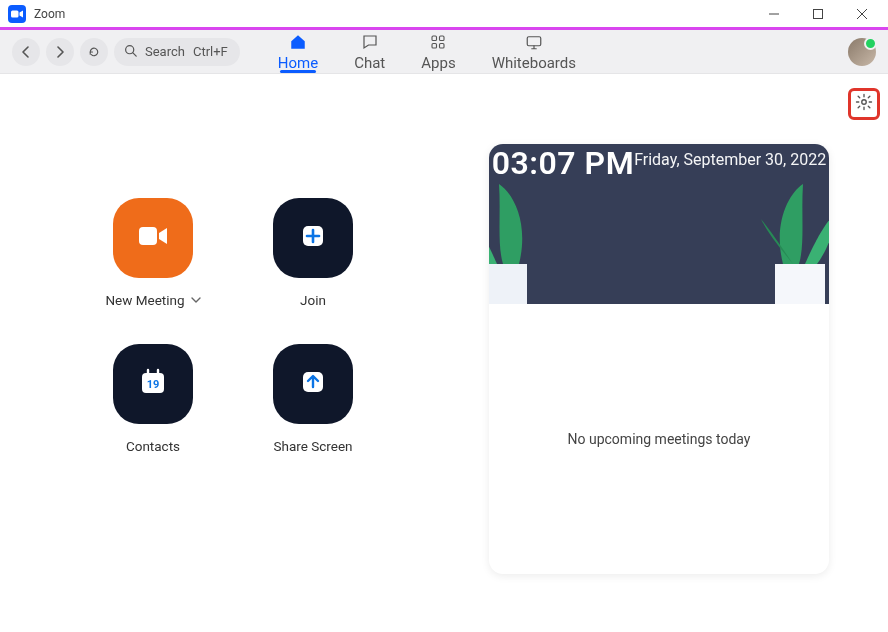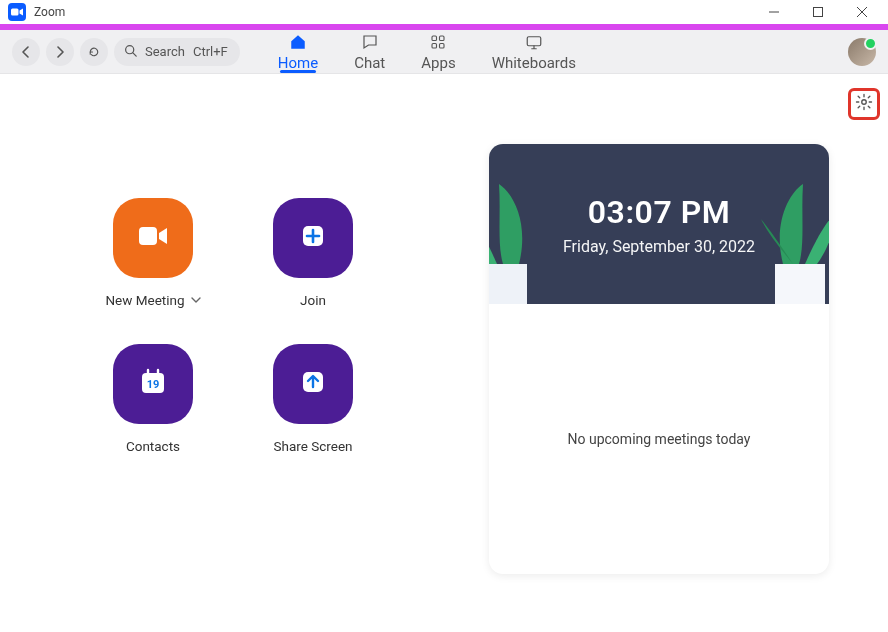--- a/index.html
+++ b/index.html
@@ -1,19 +1,19 @@
 <!DOCTYPE html>
 <html><head>
 <meta charset="utf-8">
 <style>
   * { box-sizing: border-box; margin: 0; padding: 0; font-family: -apple-system, BlinkMacSystemFont, "Segoe UI", Roboto, Arial, sans-serif; }
   html, body { width: 888px; height: 632px; overflow: hidden; background: #fff; }
 
   
-  .titlebar { height: 30px; display: flex; align-items: center; padding: 0 4px 0 8px; background: #fff; border-bottom: 6px solid #d946ef; }
+  .titlebar { height: 30px; display: flex; align-items: center; padding: 0 4px 0 8px; background: #fff; border-bottom: 3px solid #d946ef; }
   .titlebar .app-icon { width: 18px; height: 18px; border-radius: 4px; background: #0b5cff; display: flex; align-items: center; justify-content: center; margin-right: 8px; }
   .titlebar .app-icon svg { width: 12px; height: 8px; }
   .titlebar .title { font-size: 12px; color: #444; }
   .titlebar .spacer { flex: 1; }
   .win-btn { width: 44px; height: 30px; display: flex; align-items: center; justify-content: center; color: #444; }
   .win-btn svg { width: 10px; height: 10px; }
 
   
   .toolbar { height: 44px; background: #f0f0f2; display: flex; align-items: center; padding: 0 12px; gap: 6px; border-bottom: 1px solid #e5e5e7; }
   .navbtn, .histbtn { width: 28px; height: 28px; border-radius: 14px; background: #e6e6e9; display: flex; align-items: center; justify-content: center; color: #555; }
@@ -37,29 +37,29 @@
   .gear-wrap { position: absolute; top: 88px; right: 8px; width: 32px; height: 32px; border: 3px solid #e0352b; border-radius: 6px; display: flex; align-items: center; justify-content: center; }
   .gear-wrap svg { width: 18px; height: 18px; color: #555; }
 
   
   .content { position: relative; height: calc(100% - 82px); padding: 24px 18px; display: flex; gap: 0; }
   .left-panel { width: 430px; padding-top: 100px; padding-left: 70px; }
   .tile-grid { display: grid; grid-template-columns: 130px 130px; grid-template-rows: auto auto; column-gap: 30px; row-gap: 36px; }
   .tile { display: flex; flex-direction: column; align-items: center; gap: 14px; }
   .tile-btn { width: 80px; height: 80px; border-radius: 26px; display: flex; align-items: center; justify-content: center; }
   .tile-btn.orange { background: #ef6c1a; }
-  .tile-btn.blue { background: #4c1d95; }
+  .tile-btn.blue { background: #0f172a; }
   .tile-btn svg { width: 36px; height: 36px; color: #fff; }
   .tile-label { font-size: 13.5px; color: #333; display: flex; align-items: center; gap: 6px; }
   .tile-label svg { width: 10px; height: 10px; color: #666; }
 
   
   .right-panel { flex: 1; display: flex; justify-content: center; padding-top: 46px; }
   .card { width: 340px; height: 430px; border-radius: 14px; background: #fff; box-shadow: 0 2px 8px rgba(0,0,0,0.08); overflow: hidden; display: flex; flex-direction: column; }
-  .card-hero { height: 160px; background: #363e57; position: relative; display: flex; flex-direction: column; align-items: center; justify-content: center; color: #fff; overflow: hidden; }
+  .card-hero { height: 160px; background: #363e57; position: relative; display: flex; flex-direction: row; align-items: flex-start; justify-content: center; color: #fff; overflow: hidden; }
   .card-hero .time { font-size: 32px; font-weight: 600; letter-spacing: 0.5px; }
   .card-hero .date { font-size: 16px; margin-top: 6px; opacity: 0.95; }
   .plant { position: absolute; width: 110px; height: 160px; }
   .plant.left { left: -30px; bottom: -10px; }
   .plant.right { right: -14px; bottom: -10px; }
   .card-body { flex: 1; display: flex; align-items: center; justify-content: center; color: #444; font-size: 14px; }
 </style>
 </head>
 <body>
 

